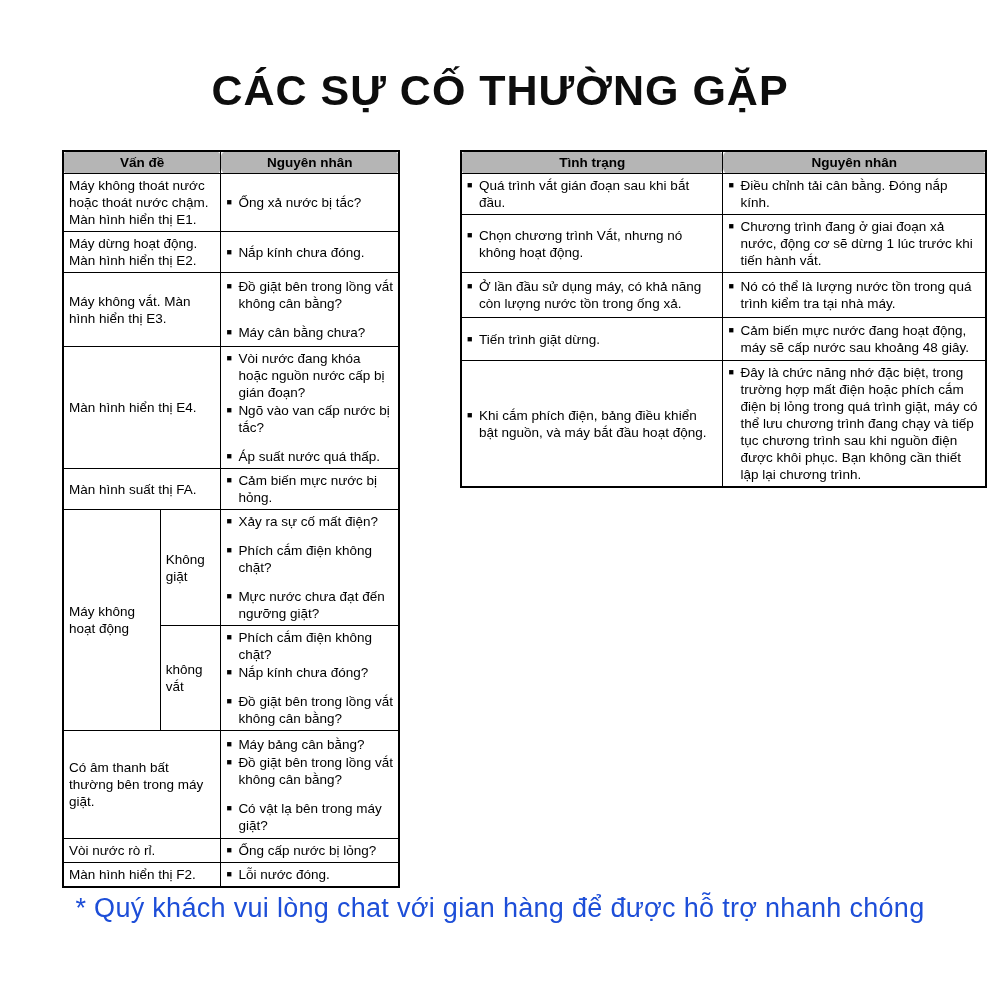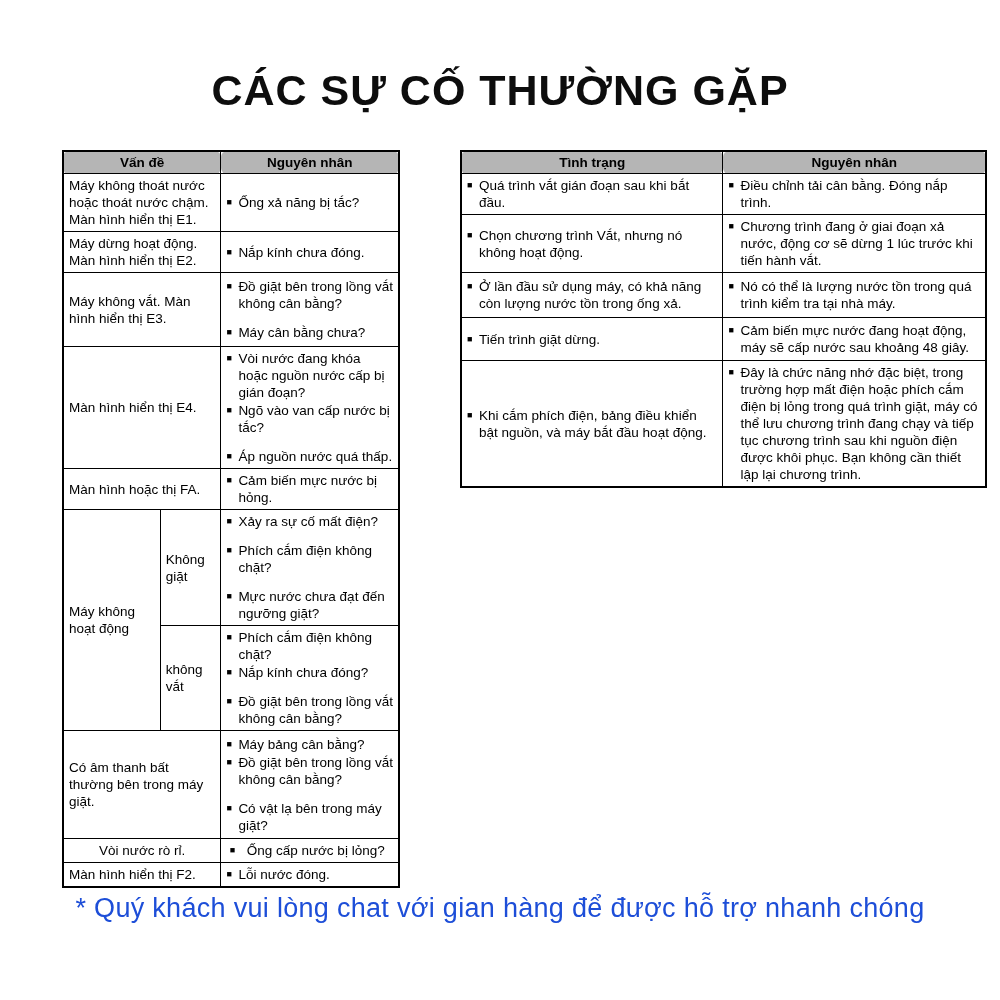--- a/index.html
+++ b/index.html
@@ -31,21 +31,21 @@
   .cause { display:flex; align-items:flex-start; margin:0 0 12px 0; }
   .cause.tight { margin-bottom:1px; }
   .cause:last-child { margin-bottom:0; }
   .bullet { flex:0 0 12px; font-size:9px; line-height:16px; }
   .ctext { flex:1 1 auto; }
   
   .h-head { height:22px; }
   .h-e1 { height:55px; }  .h-e2 { height:37px; }  .h-e3 { height:74px; }
   .h-e4 { height:120px; } .h-fa { height:37px; }
   .h-g1 { height:110px; } .h-g2 { height:100px; }
-  .h-am { height:108px; } .h-ro { height:21px;text-align:center; }  .h-f2 { height:23px; }
+  .h-am { height:108px; } .h-ro { height:21px; }  .h-f2 { height:23px; }
   .h-r1 { height:26px; }  .h-r2 { height:55px; }  .h-r3 { height:45px; }
   .h-r4 { height:43px; }  .h-r5 { height:122px; }
   .footnote {
     position:absolute; top:893px; left:0; width:1000px; text-align:center;
     font-size:27px; letter-spacing:0.3px; color:#1d4ed8; font-weight:400;
   }
 </style>
 </head>
 <body>
 
@@ -60,21 +60,21 @@
   <tbody>
       <tr class="h-head">
     <th colspan="2">Vấn đề</th>
     <th>Nguyên nhân</th>
   </tr>
   <tr class="h-e1">
     <td colspan="2" class="pcell v-top">Máy không thoát nước hoặc thoát nước chậm. Màn hình hiển thị E1.</td>
     <td class="ccell">
       <div class="cause">
             <span class="bullet">■</span>
-            <span class="ctext">Ống xả năng bị tắc?</span>
+            <span class="ctext">Ống xả nước bị tắc?</span>
           </div>
     </td>
   </tr>
   <tr class="h-e2">
     <td colspan="2" class="pcell v-top">Máy dừng hoạt động. Màn hình hiển thị E2.</td>
     <td class="ccell">
       <div class="cause">
             <span class="bullet">■</span>
             <span class="ctext">Nắp kính chưa đóng.</span>
           </div>
@@ -99,26 +99,26 @@
       <div class="cause tight">
             <span class="bullet">■</span>
             <span class="ctext">Vòi nước đang khóa hoặc nguồn nước cấp bị gián đoạn?</span>
           </div>
       <div class="cause">
             <span class="bullet">■</span>
             <span class="ctext">Ngõ vào van cấp nước bị tắc?</span>
           </div>
       <div class="cause">
             <span class="bullet">■</span>
-            <span class="ctext">Áp nguồn nước quá thấp.</span>
+            <span class="ctext">Áp suất nước quá thấp.</span>
           </div>
     </td>
   </tr>
   <tr class="h-fa">
-    <td colspan="2" class="pcell">Màn hình hoặc thị FA.</td>
+    <td colspan="2" class="pcell">Màn hình suất thị FA.</td>
     <td class="ccell">
       <div class="cause">
             <span class="bullet">■</span>
             <span class="ctext">Cảm biến mực nước bị hỏng.</span>
           </div>
     </td>
   </tr>
   <tr class="h-g1">
     <td rowspan="2" class="pcell">Máy không hoạt động</td>
     <td class="sublabel">Không giặt</td>
@@ -205,21 +205,21 @@
   <tr class="h-r1">
     <td class="ccell">
       <div class="cause">
             <span class="bullet">■</span>
             <span class="ctext">Quá trình vắt gián đoạn sau khi bắt đầu.</span>
           </div>
     </td>
     <td class="ccell">
       <div class="cause">
             <span class="bullet">■</span>
-            <span class="ctext">Điều chỉnh tải cân bằng. Đóng nắp trình.</span>
+            <span class="ctext">Điều chỉnh tải cân bằng. Đóng nắp kính.</span>
           </div>
     </td>
   </tr>
   <tr class="h-r2">
     <td class="ccell">
       <div class="cause">
             <span class="bullet">■</span>
             <span class="ctext">Chọn chương trình Vắt, nhưng nó không hoạt động.</span>
           </div>
     </td>

